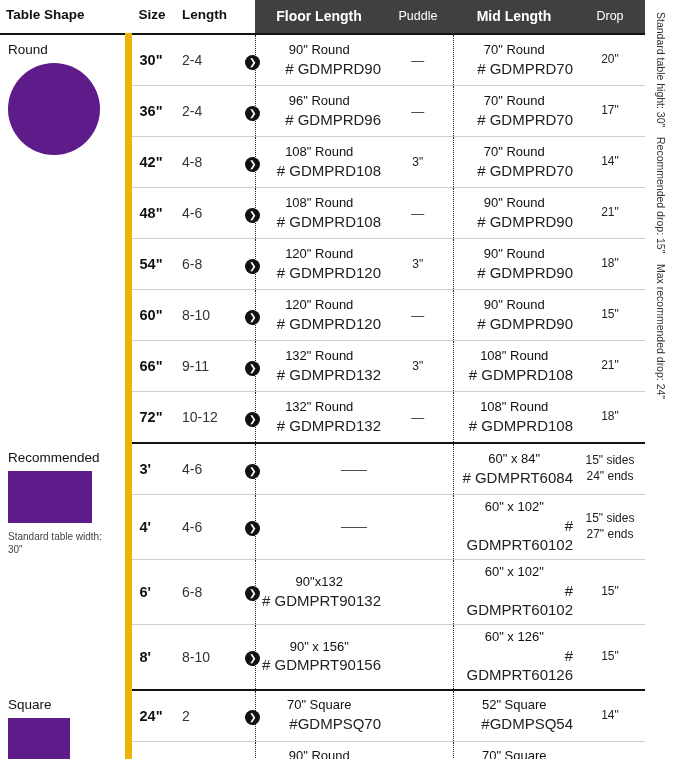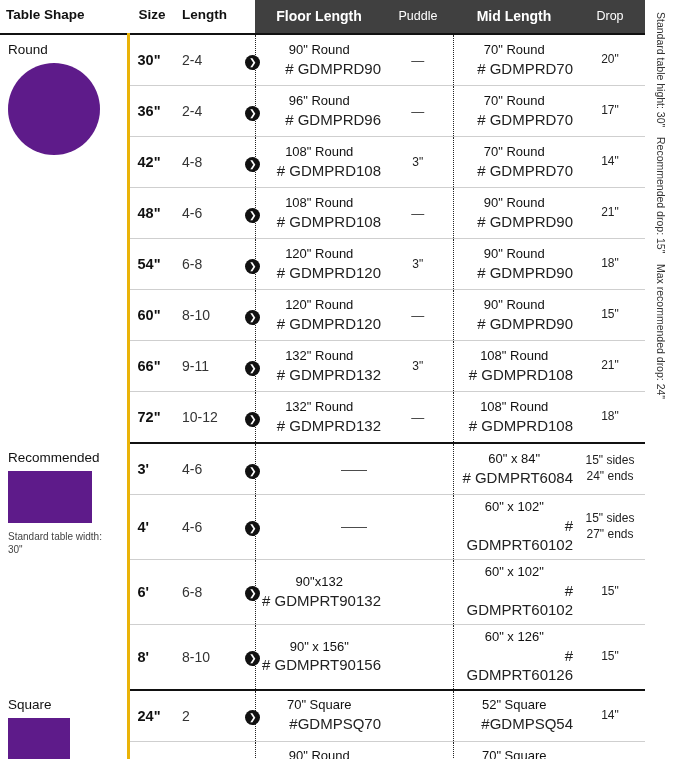--- a/index.html
+++ b/index.html
@@ -69,21 +69,21 @@
     border-bottom: 1px solid #cfcfcf;
     height: 42px;
   }
   tr.section-start > td {
     border-top: 2px solid #111;
   }
   tr.group-end > td {
     border-bottom: 2px solid #111;
   }
   td.col-shape {
-    border-right: 3px solid #eab308;
+    border-right: 7px solid #eab308;
     border-bottom: none;
     vertical-align: top;
   }
 
   .shape-cell {
     padding: 7px 0 0 8px;
     position: relative;
   }
   .shape-name {
     font-size: 13.5px;

